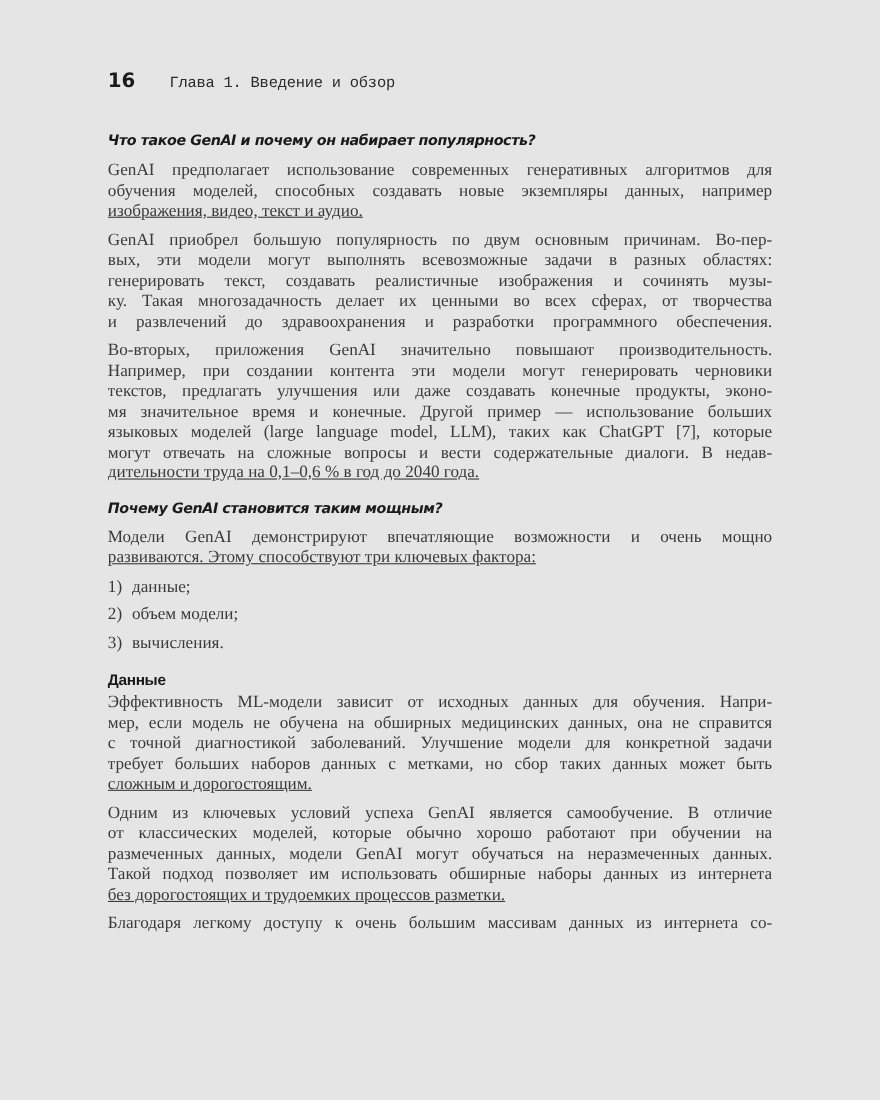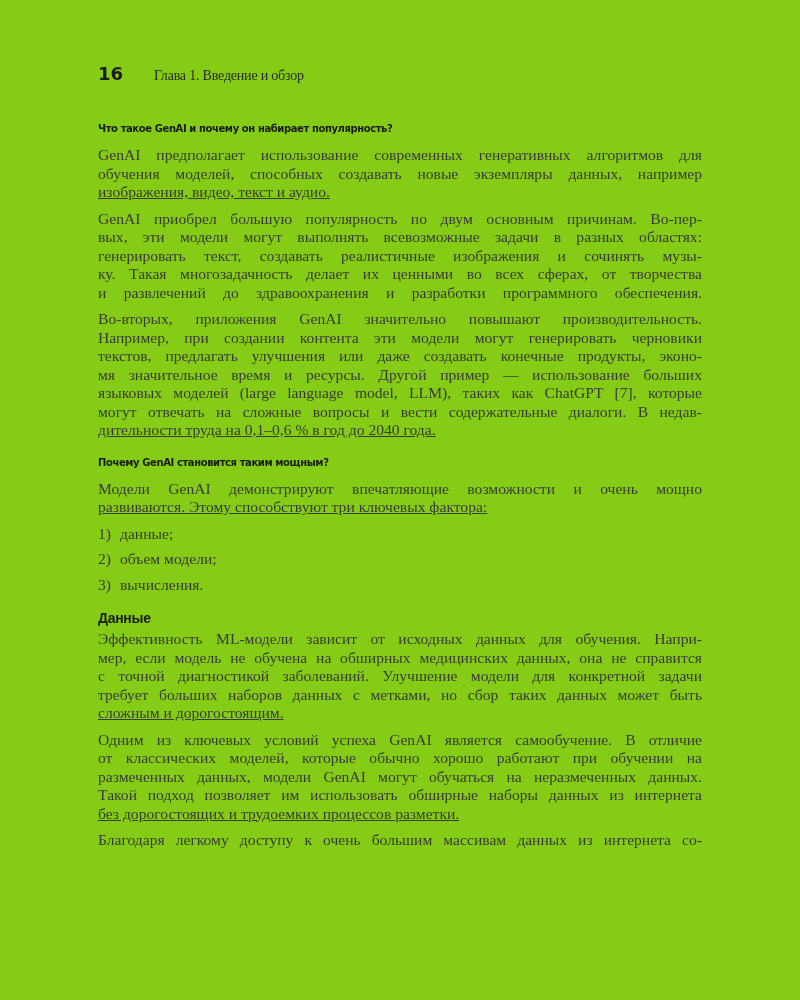--- a/index.html
+++ b/index.html
@@ -1,22 +1,22 @@
 <!DOCTYPE html>
 <html><head>
   <meta charset="utf-8">
   <style>
     html, body { margin: 0; padding: 0; background: #ffffff; }
     body { width: 800px; height: 1000px; position: relative; overflow: hidden; }
-    .page { position: absolute; left: 0; top: 0; width: 800px; height: 1000px; background: #84cc16; }
+    .page { position: absolute; left: 0; top: 0; width: 800px; height: 1000px; background: #e5e5e5; }
     .running-head { position: absolute; left: 98px; top: 63px; height: 24px; display: flex; align-items: baseline; }
     .page-num { font-family: "DejaVu Sans", sans-serif; font-weight: bold; font-size: 18px; color: #1a1a1a; width: 56px; }
-    .chapter { font-family: Liberation Serif, serif; font-size: 14px; color: #2a2a2a; letter-spacing: -0.2px; }
+    .chapter { font-family: Liberation Mono, monospace; font-size: 14px; color: #2a2a2a; letter-spacing: -0.2px; }
     .content { position: absolute; left: 98px; top: 118px; width: 604px; }
-    .h2 { font-family: "DejaVu Sans", sans-serif; font-weight: bold; font-size: 10px; color: #1a1a1a; margin: 0; height: 22px; line-height: 22px; letter-spacing: -0.4px; }
+    .h2 { font-family: "DejaVu Sans", sans-serif; font-weight: bold; font-style: italic; font-size: 13px; color: #1a1a1a; margin: 0; height: 22px; line-height: 22px; letter-spacing: -0.4px; }
     .h3 { font-family: Liberation Sans, sans-serif; font-weight: bold; font-size: 14px; color: #1a1a1a; margin: 0; height: 20px; line-height: 20px; letter-spacing: -0.3px; }
     .para { margin: 0; }
     .line { font-family: "Liberation Serif", serif; font-size: 15.6px; color: #3a3a3a; height: 18.5px; line-height: 18.5px; text-align: justify; text-align-last: justify; white-space: nowrap; overflow: hidden; }
     .line.last { text-align-last: left; text-decoration: underline; }
     .li { font-family: "Liberation Serif", serif; font-size: 15.6px; color: #3a3a3a; height: 18.5px; line-height: 18.5px; display: flex; }
     .li .num { width: 22px; }
   </style>
 </head>
 <body>
 
@@ -45,21 +45,21 @@
       <div class="line">генерировать текст, создавать реалистичные изображения и сочинять музы-</div>
       <div class="line">ку. Такая многозадачность делает их ценными во всех сферах, от творчества</div>
       <div class="line">и развлечений до здравоохранения и разработки программного обеспечения.</div>
     </div>
     <div style="height:8px"></div>
 
     <div class="para">
       <div class="line">Во-вторых, приложения GenAI значительно повышают производительность.</div>
       <div class="line">Например, при создании контента эти модели могут генерировать черновики</div>
       <div class="line">текстов, предлагать улучшения или даже создавать конечные продукты, эконо-</div>
-      <div class="line">мя значительное время и ресурсы. Другой пример — использование больших</div>
+      <div class="line">мя значительное время и конечные. Другой пример — использование больших</div>
       <div class="line">языковых моделей (large language model, LLM), таких как ChatGPT [7], которые</div>
       <div class="line">могут отвечать на сложные вопросы и вести содержательные диалоги. В недав-</div>
       <div class="line last">дительности труда на 0,1–0,6 % в год до 2040 года.</div>
     </div>
     <div style="height:12px"></div>
 
     <h2 class="h2">Почему GenAI становится таким мощным?</h2>
     <div style="height:6px"></div>
 
     <div class="para">

